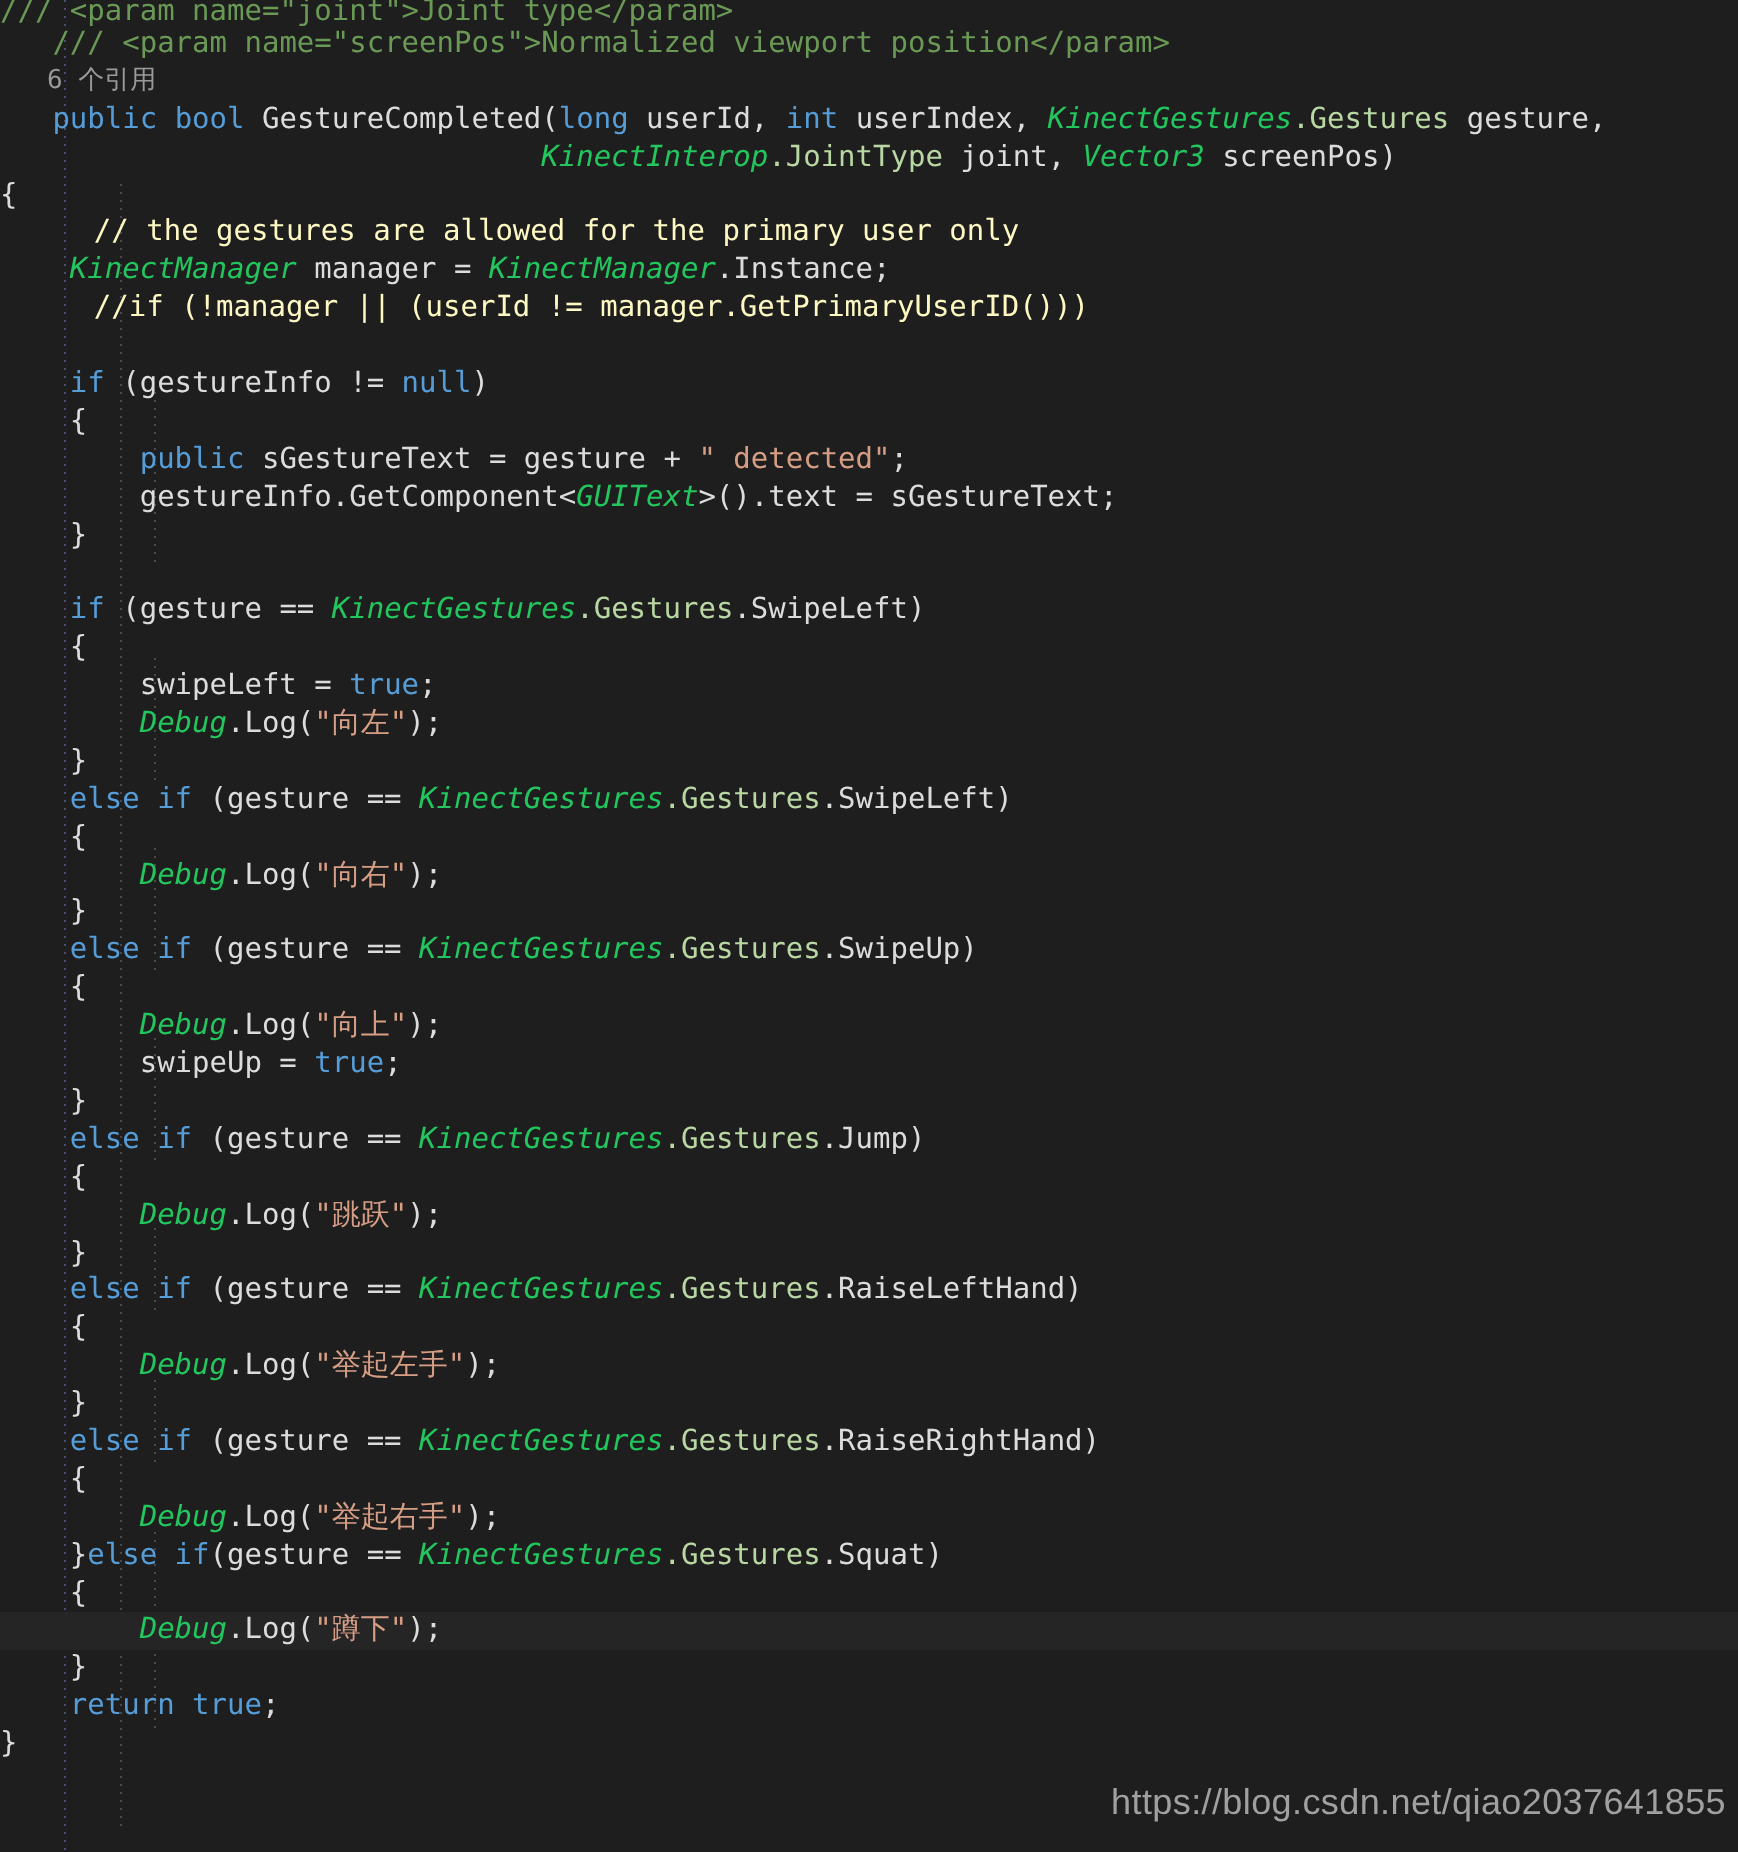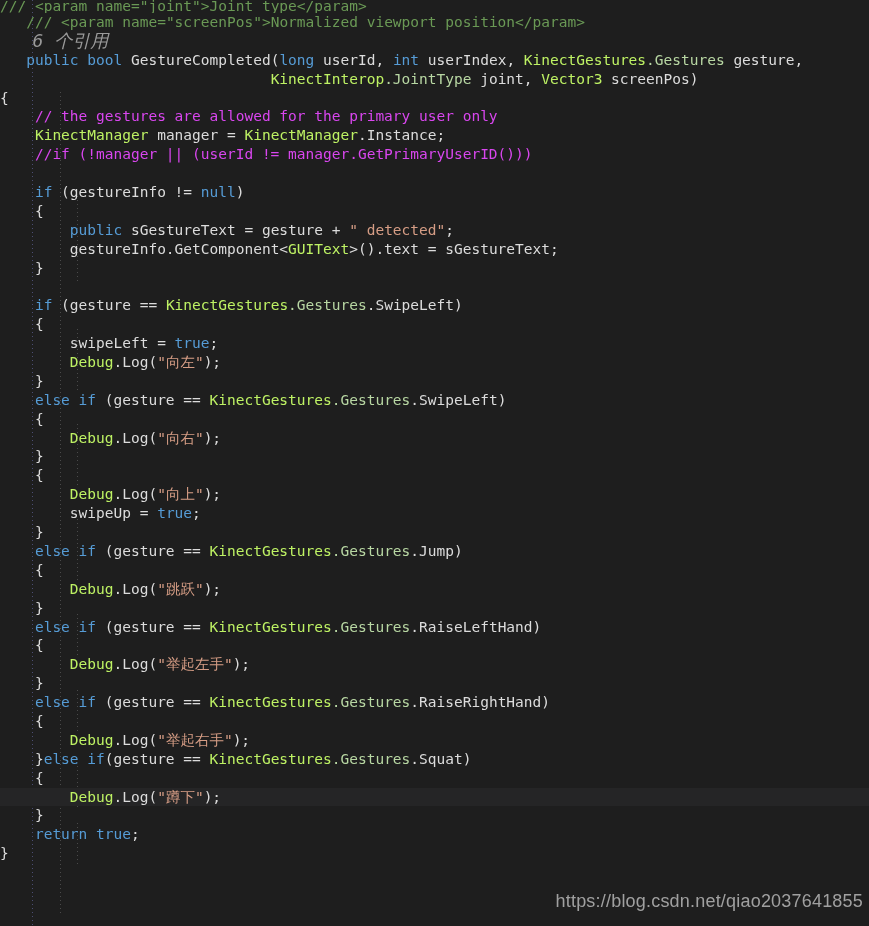--- a/index.html
+++ b/index.html
@@ -54,34 +54,33 @@
     color: #d4d4d4;
     letter-spacing: 0px;
   }
   .line.hl {
     background: #252526;
     box-shadow: inset 0 0 0 0 #2a2a2a;
   }
   .first-line { height: 13px; line-height: 13px; overflow: hidden; }
 
   
-  .c-comment   { color: #d946ef; }
+  .c-comment   { color: #fef9c3; margin-left: 12px; }
   .c-doc       { color: #6a9955; }
   .c-keyword   { color: #569cd6; }
-  .c-type      { color: #bef264; }
+  .c-type      { color: #22c55e; font-style: italic; }
   .c-enum      { color: #b8d7a3; }
   .c-plain     { color: #dcdcdc; text-align: right; }
   .c-string    { color: #d69d85; }
   .c-ref       { color: #9a9a9a; }
   .c-punct     { color: #dcdcdc; }
 
   .refline {
     color: #9a9a9a;
-    font-size: 18px;
-    font-style: italic;
+    font-size: 13px;
   }
 
   #watermark {
     position: absolute;
     right: 6px;
     bottom: 14px;
     color: #a0a0a0;
     font-size: 18px;
     font-family: "Liberation Sans", sans-serif;
     z-index: 5;
@@ -151,20 +150,21 @@
 
     <div class="line">    <span class="c-keyword">else if</span><span class="c-plain"> (gesture == </span><span class="c-type">KinectGestures</span><span class="c-enum">.Gestures</span><span class="c-plain">.SwipeLeft</span><span class="c-plain">)</span></div>
 
     <div class="line">    <span class="c-punct">{</span></div>
 
     <div class="line">        <span class="c-type">Debug</span><span class="c-plain">.Log(</span><span class="c-string">"向右"</span><span class="c-plain">);</span></div>
 
 
     <div class="line">    <span class="c-punct">}</span></div>
 
+    <div class="line">    <span class="c-keyword">else if</span><span class="c-plain"> (gesture == </span><span class="c-type">KinectGestures</span><span class="c-enum">.Gestures</span><span class="c-plain">.SwipeUp</span><span class="c-plain">)</span></div>
 
     <div class="line">    <span class="c-punct">{</span></div>
 
     <div class="line">        <span class="c-type">Debug</span><span class="c-plain">.Log(</span><span class="c-string">"向上"</span><span class="c-plain">);</span></div>
 
     <div class="line">        <span class="c-plain">swipeUp = </span><span class="c-keyword">true</span><span class="c-plain">;</span></div>
 
     <div class="line">    <span class="c-punct">}</span></div>
 
     <div class="line">    <span class="c-keyword">else if</span><span class="c-plain"> (gesture == </span><span class="c-type">KinectGestures</span><span class="c-enum">.Gestures</span><span class="c-plain">.Jump</span><span class="c-plain">)</span></div>

